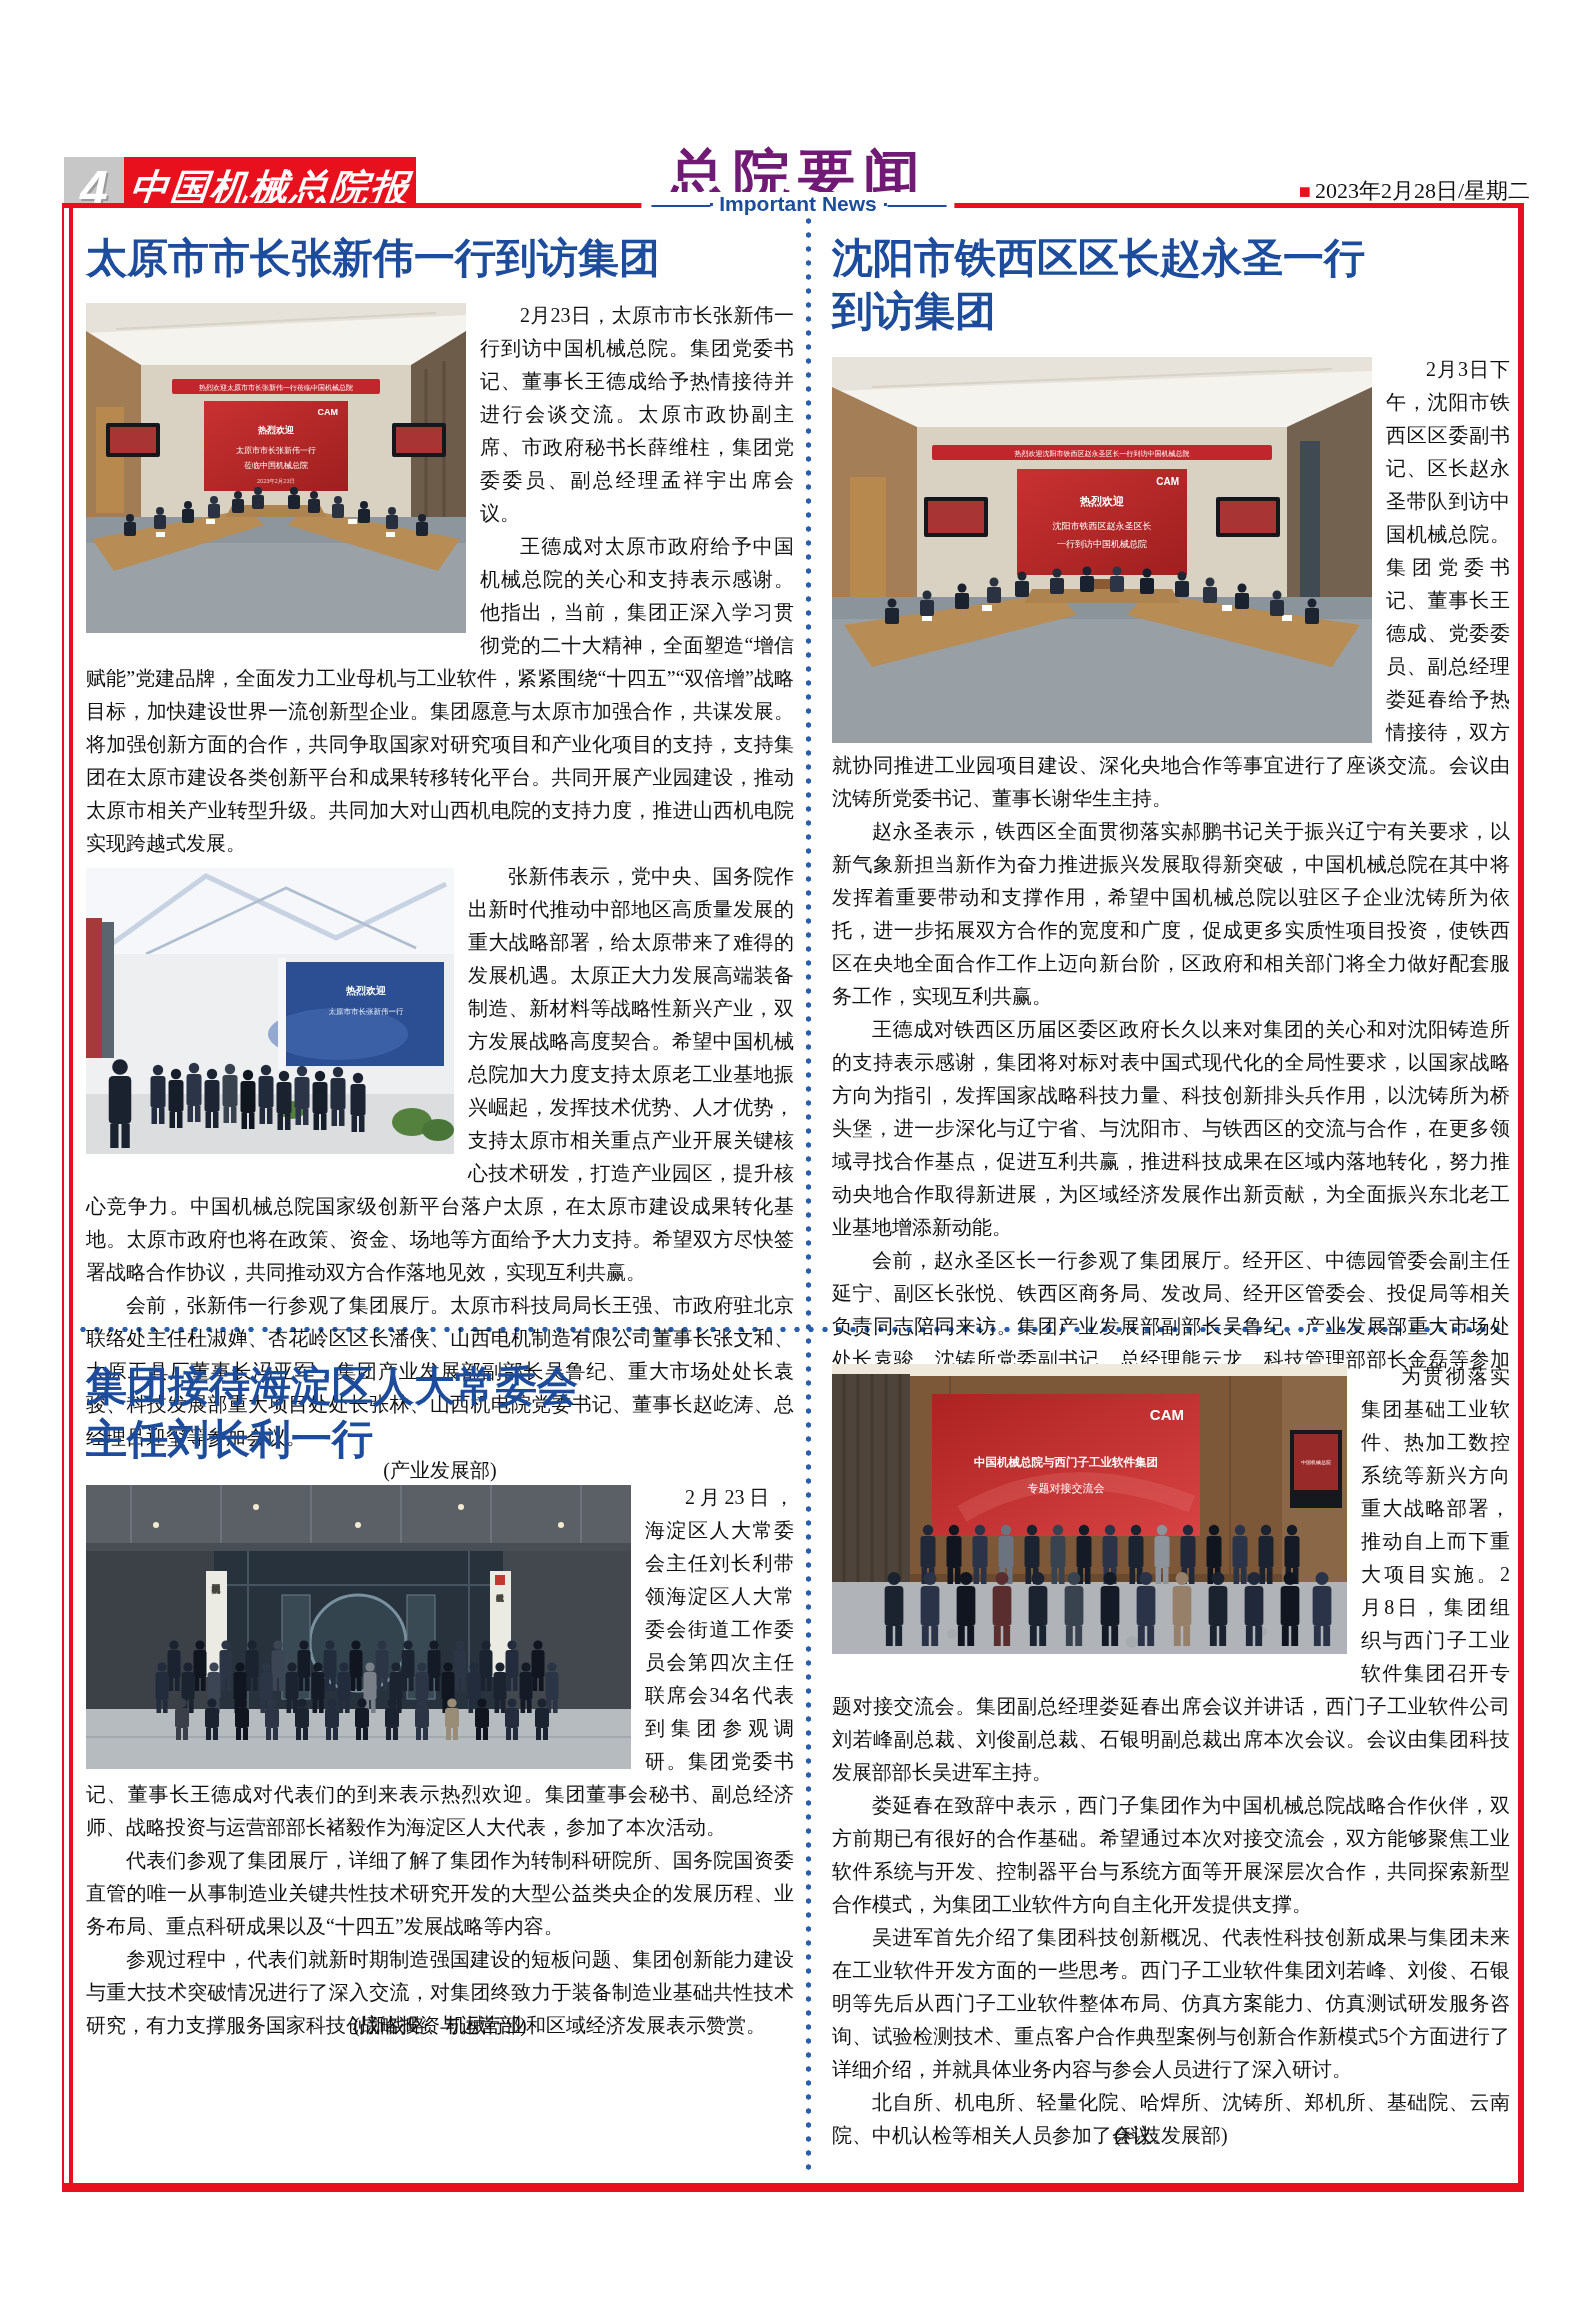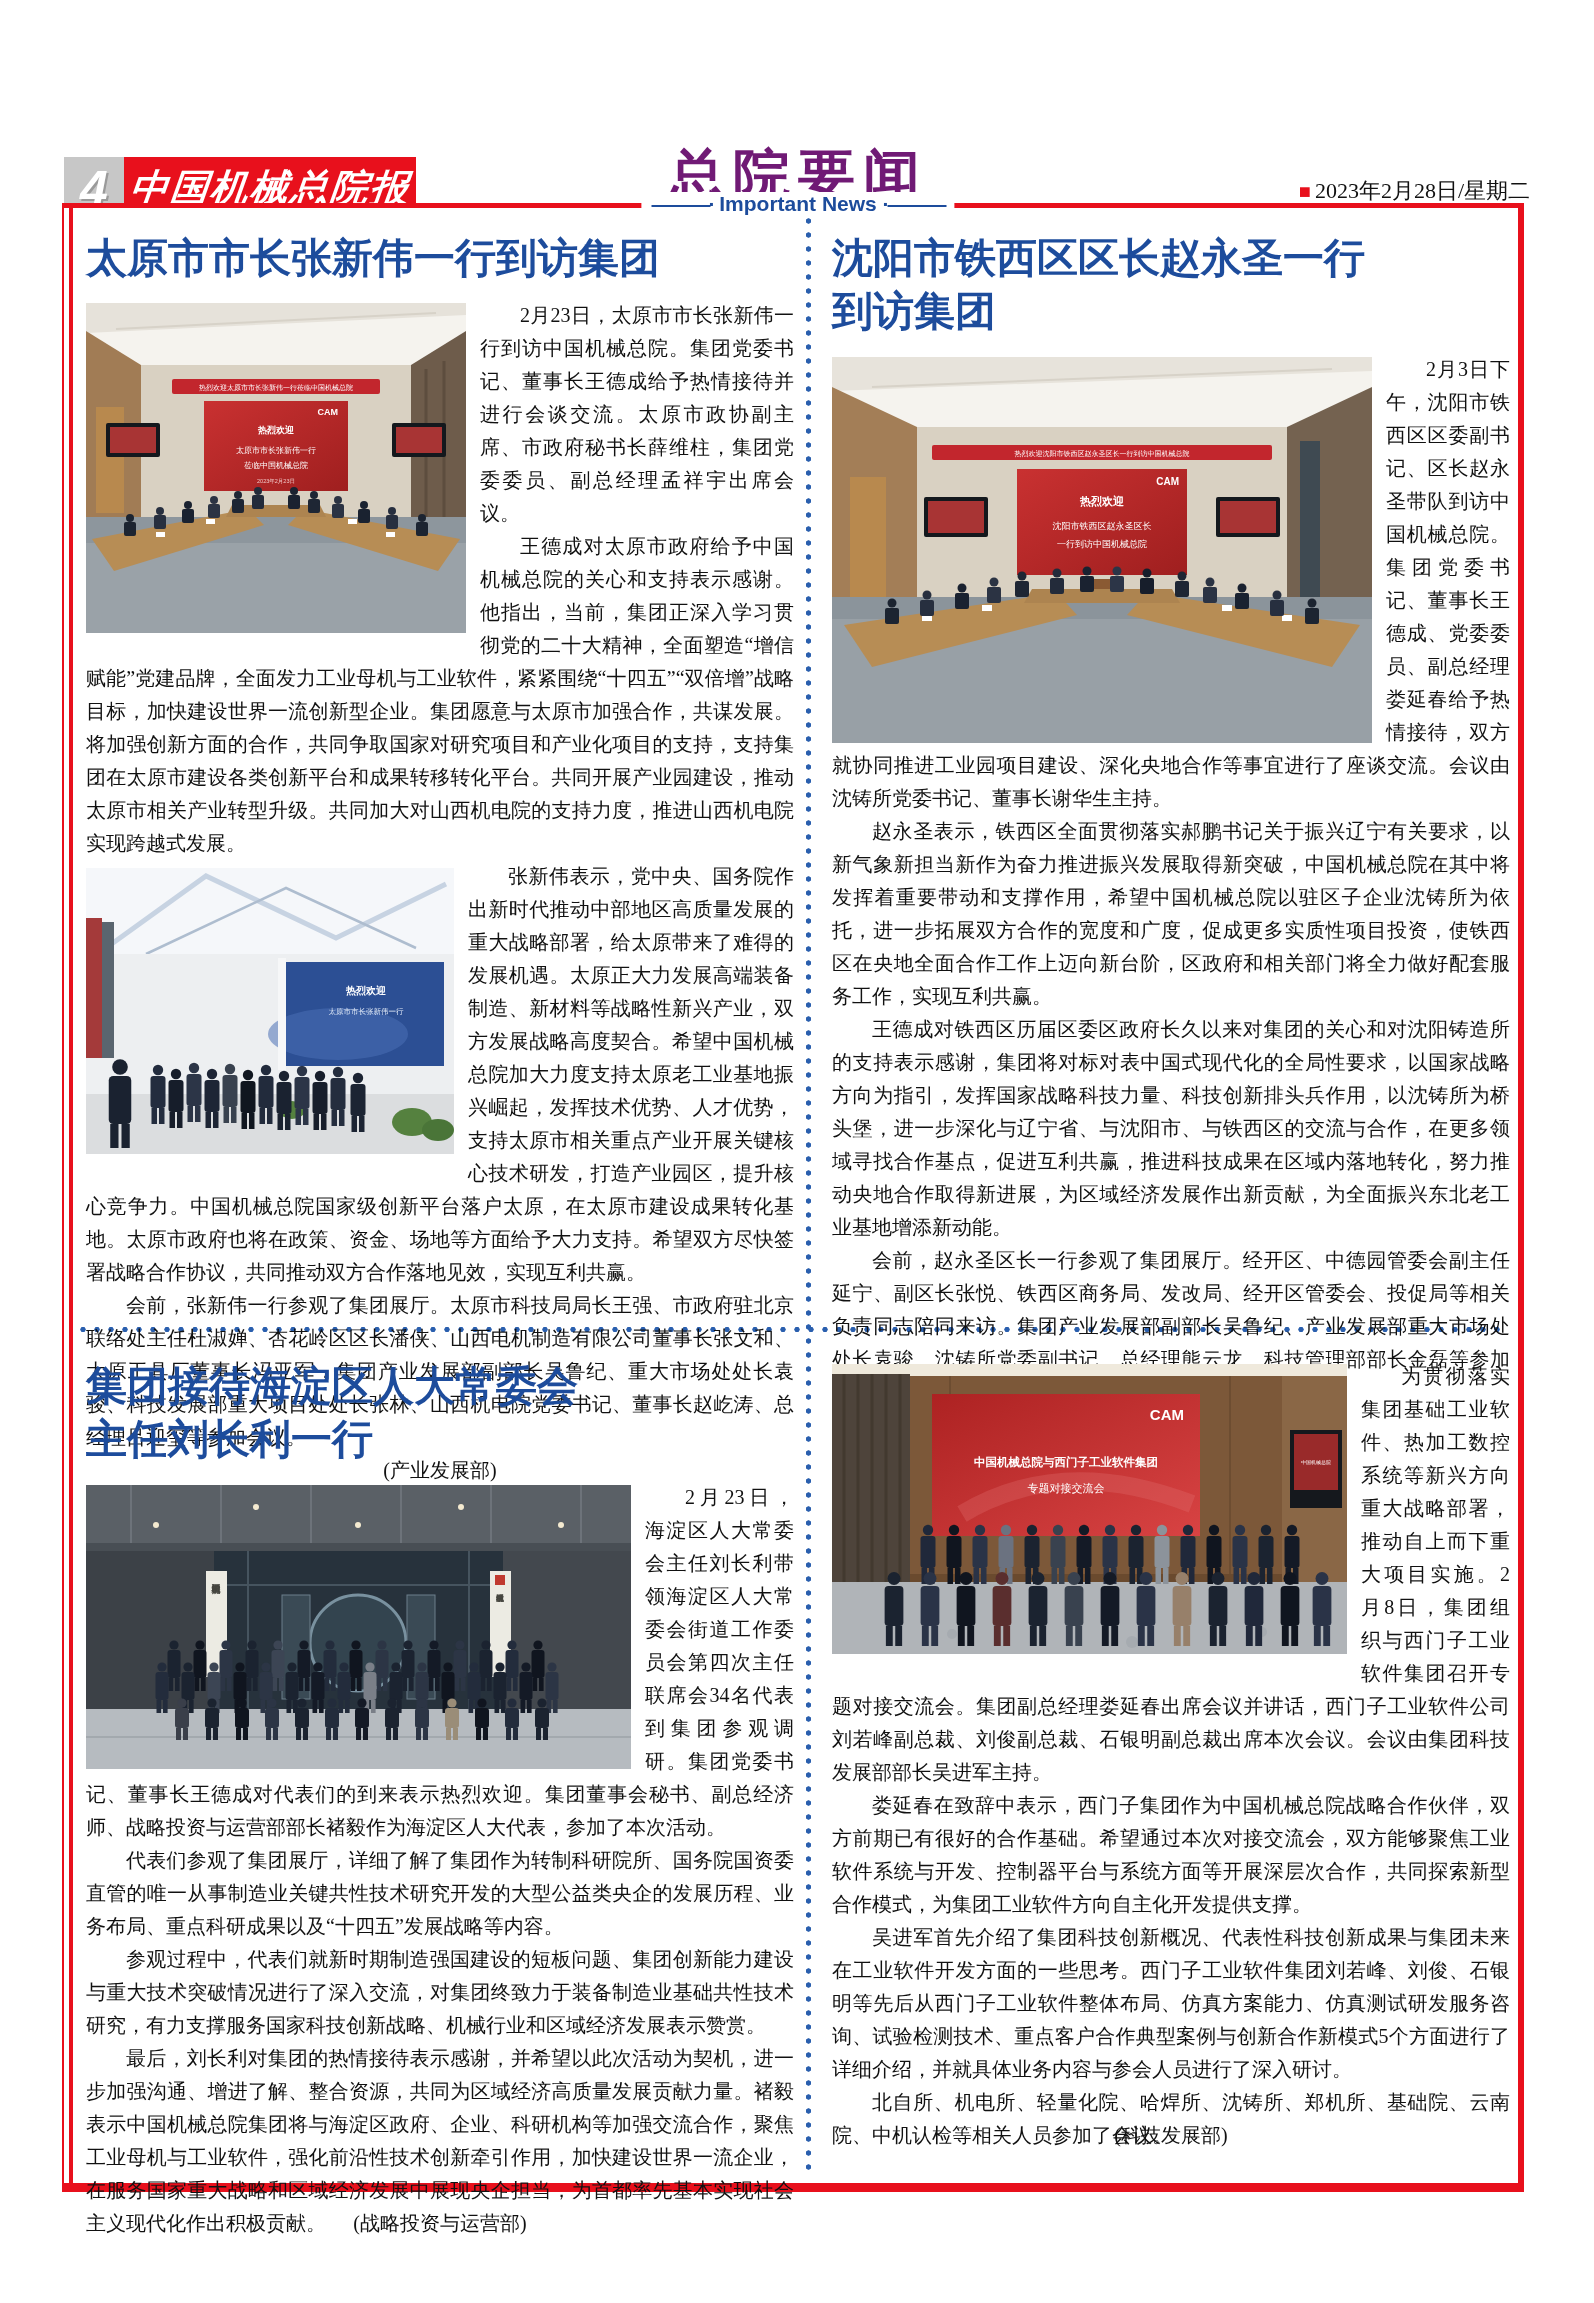--- a/index.html
+++ b/index.html
@@ -346,21 +346,20 @@
           <use href="#a3t" x="306" y="240" fill="#1b2330"></use>
           <use href="#a3t" x="336" y="240" fill="#2c3545"></use>
         <use href="#a3t" x="366" y="240" fill="#9a8d78"></use>
           <use href="#a3t" x="396" y="240" fill="#10151f"></use>
           <use href="#a3t" x="426" y="240" fill="#232c3c"></use>
           <use href="#a3t" x="456" y="240" fill="#1b2330"></use>
       </svg>
       <p>2月23日，海淀区人大常委会主任刘长利带领海淀区人大常委会街道工作委员会第四次主任联席会34名代表到集团参观调研。集团党委书记、董事长王德成对代表们的到来表示热烈欢迎。集团董事会秘书、副总经济师、战略投资与运营部部长褚毅作为海淀区人大代表，参加了本次活动。</p>
       <p>代表们参观了集团展厅，详细了解了集团作为转制科研院所、国务院国资委直管的唯一从事制造业关键共性技术研究开发的大型公益类央企的发展历程、业务布局、重点科研成果以及“十四五”发展战略等内容。</p>
       <p>参观过程中，代表们就新时期制造强国建设的短板问题、集团创新能力建设与重大技术突破情况进行了深入交流，对集团终致力于装备制造业基础共性技术研究，有力支撑服务国家科技创新战略、机械行业和区域经济发展表示赞赏。</p>
-      <p>最后，刘长利对集团的热情接待表示感谢，并希望以此次活动为契机，进一步加强沟通、增进了解、整合资源，共同为区域经济高质量发展贡献力量。褚毅表示中国机械总院集团将与海淀区政府、企业、科研机构等加强交流合作，聚焦工业母机与工业软件，强化前沿性技术创新牵引作用，加快建设世界一流企业，在服务国家重大战略和区域经济发展中展现央企担当，为首都率先基本实现社会主义现代化作出积极贡献。</p>
       <div class="byline up">(战略投资与运营部)</div>
     </section>
 
     <section class="article" id="a4">
       <svg class="ph" width="515" height="290" viewBox="0 0 515 290">
         <defs>
           <linearGradient id="a4g" x1="0" y1="0" x2="1" y2="1">
               <stop offset="0" stop-color="#ad2222"></stop>
               <stop offset="1" stop-color="#d84343"></stop>
             </linearGradient>

